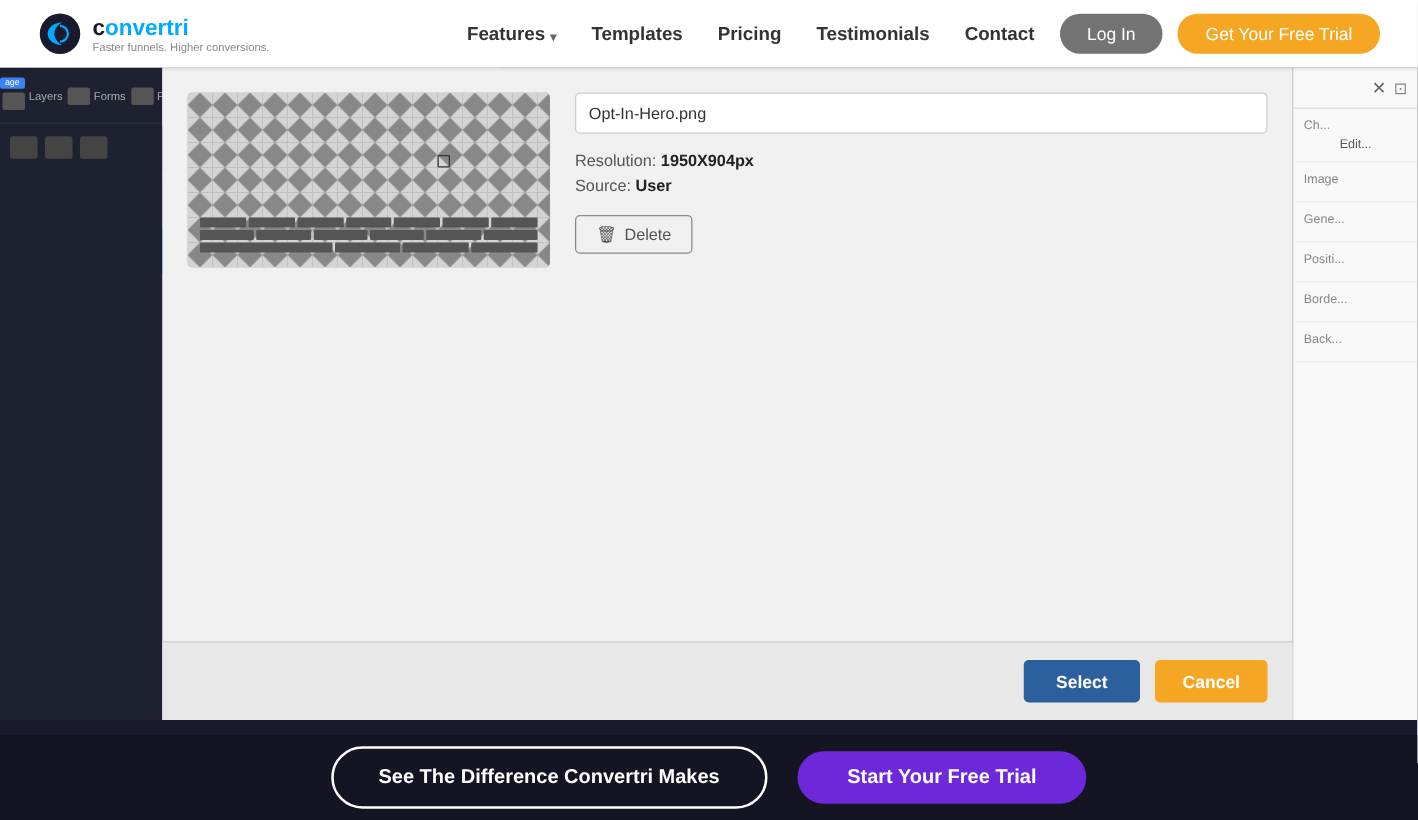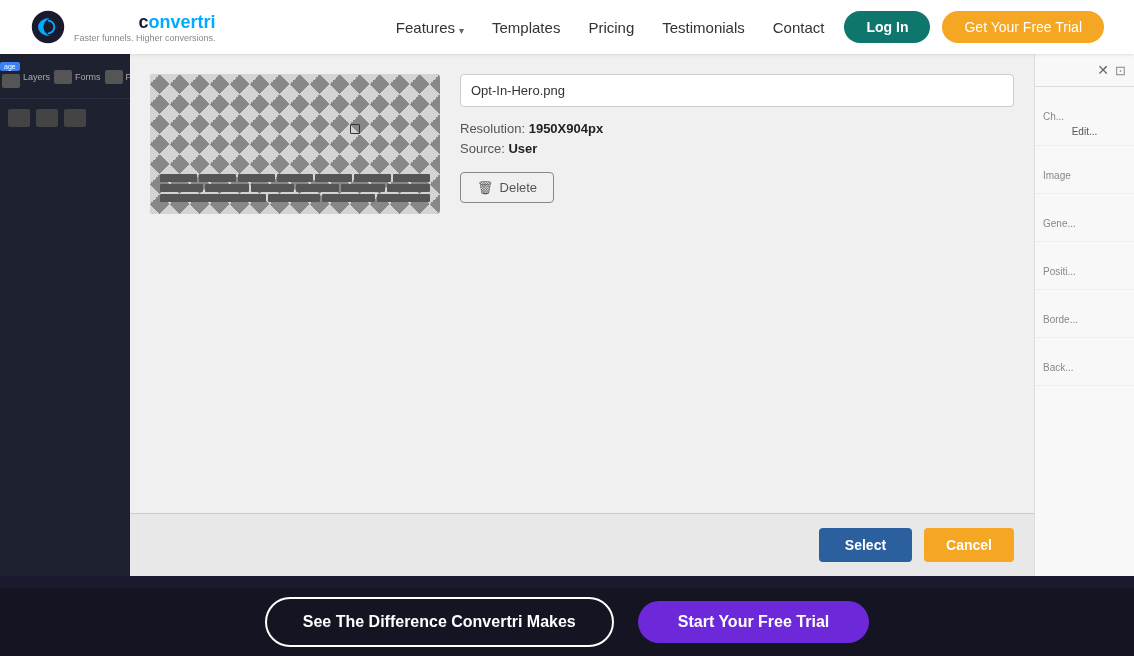--- a/index.html
+++ b/index.html
@@ -15,21 +15,20 @@
       align-items: center;
       padding: 0 30px;
       z-index: 100;
       box-shadow: 0 1px 3px rgba(0,0,0,0.1);
     }
     .logo-area {
       display: flex;
       align-items: center;
       gap: 8px;
       margin-right: auto;
-      text-align: right;
     }
     .logo-icon {
       width: 36px;
       height: 36px;
     }
     .logo-text-area {
       display: flex;
       flex-direction: column;
     }
     .logo-brand {
@@ -49,33 +48,34 @@
       margin-right: 20px;
     }
     .nav-link {
       font-size: 15px;
       color: #333;
       cursor: pointer;
       text-decoration: none;
       display: flex;
       align-items: flex-end;
       gap: 4px;
+      font-weight: bold;
     }
     .nav-chevron {
       font-size: 10px;
       color: #666;
     }
     .btn-login {
-      background: #0f766e;
+      background: #737373;
       color: #fff;
       border: none;
       border-radius: 25px;
       padding: 8px 22px;
       font-size: 14px;
-      font-weight: 700;
+      font-weight: 400;
       cursor: pointer;
       margin-right: 12px;
     }
     .btn-free-trial {
       background: #f5a623;
       color: #fff;
       border: none;
       border-radius: 25px;
       padding: 8px 22px;
       font-size: 14px;
@@ -373,21 +373,20 @@
       cursor: pointer;
     }
     .right-panel-section {
       padding: 8px;
       border-bottom: 1px solid #eee;
     }
     .rp-section-title {
       font-size: 10px;
       color: #888;
       margin-bottom: 4px;
-      margin-top: 16px;
     }
     .rp-section-content {
       font-size: 10px;
       color: #555;
       text-align: center;
     }
 
     
     .cursor-dot {
       position: absolute;

